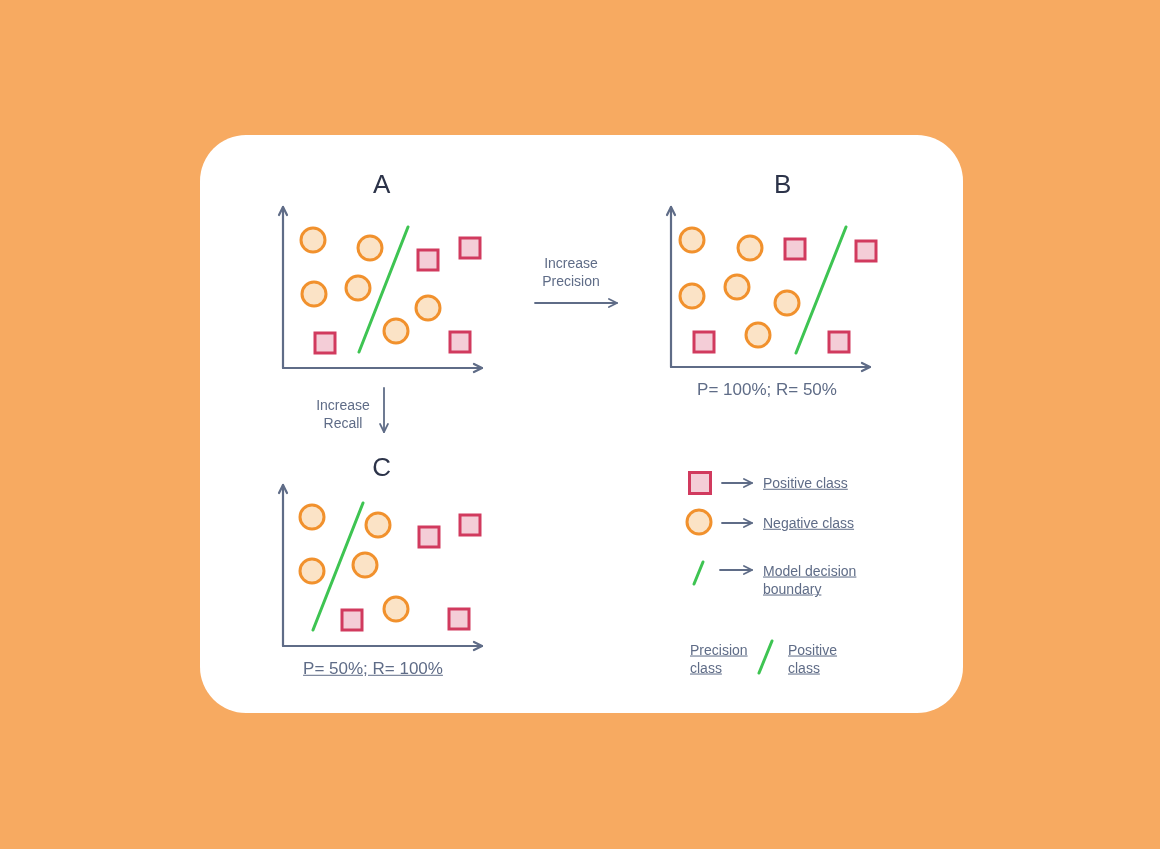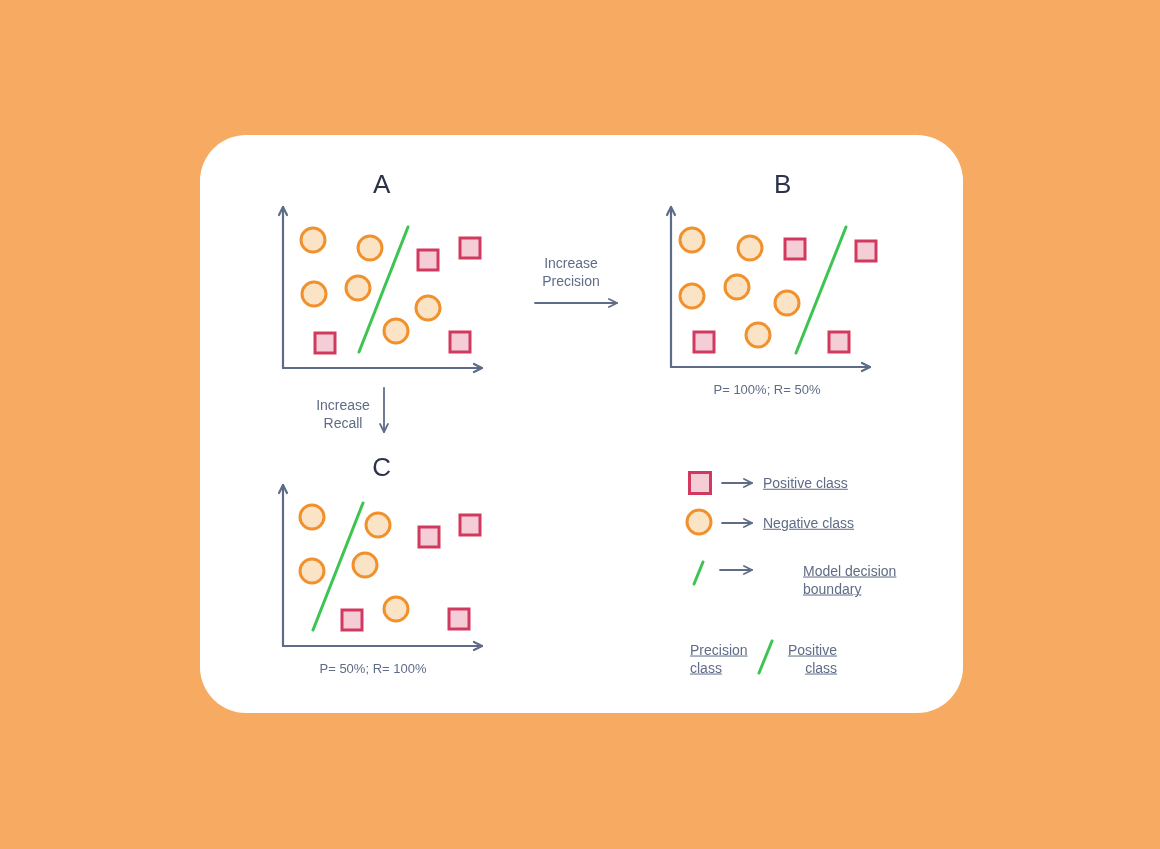--- a/index.html
+++ b/index.html
@@ -18,21 +18,21 @@
   .label{
     position:absolute;color:var(--text,#5f6c87);
     font-size:14px;line-height:1.32;white-space:pre-line;
   }
   .center{transform:translate(-50%,-50%);text-align:center;}
   .leftmid{transform:translate(0,-50%);text-align:left;text-decoration:underline;}
   .plot-title{
     color:var(--title,#2c3349);font-size:26px;font-weight:500;
     letter-spacing:.5px;
   }
-  .caption{font-size:13px;}
+  .caption{font-size:17px;}
 </style>
 </head>
 <body style="background: rgb(247, 170, 97);">
 
 <div class="stage">
   <div class="card"></div>
 
   <svg class="overlay" viewBox="0 0 1160 849" id="shapes">
       <g>
         <line x1="283" y1="368" x2="482" y2="368" stroke="#5f6c87" stroke-width="2.2" stroke-linecap="round"></line>
@@ -102,28 +102,28 @@
         <polyline points="743.9355275222703,573.9955329626897 752,570 743.9355275222703,566.0044670373103" fill="none" stroke="#5f6c87" stroke-width="1.8" stroke-linecap="round" stroke-linejoin="round"></polyline>
         <line x1="759" y1="673" x2="772" y2="641" stroke="#3ec452" stroke-width="3" stroke-linecap="round"></line>
       </g>
     </svg>
 
   <div class="label center plot-title" id="title-0" style="left: 382px; top: 184px;">A</div>
   <div class="label center plot-title" id="title-1" style="left: 783px; top: 184px;">B</div>
   <div class="label center plot-title" id="title-2" style="left: 382px; top: 467px;">C</div>
 
   <div class="label center caption" id="caption-1" style="left: 767px; top: 390px;">P= 100%; R= 50%</div>
-  <div class="label center caption" id="caption-2" style="left: 373px; top: 669px;">P= 50%; R= 100%</div>
+  <div class="label center caption" id="caption-2" style="left: 373px; top: 669px; text-decoration: underline;">P= 50%; R= 100%</div>
 
   <div class="label center" id="flow-precision" style="left: 571px; top: 272px;">Increase
 Precision</div>
   <div class="label center" id="flow-recall" style="left: 343px; top: 414px;">Increase
 Recall</div>
 
   <div class="label leftmid" id="legend-0" style="left: 763px; top: 483px;">Positive class</div>
   <div class="label leftmid" id="legend-1" style="left: 763px; top: 523px;">Negative class</div>
-  <div class="label leftmid" id="legend-2" style="left: 763px; top: 580px; margin-left: 40px;">Model decision
+  <div class="label leftmid" id="legend-2" style="left: 763px; top: 580px;">Model decision
 boundary</div>
   <div class="label leftmid" id="legend-bneg" style="left: 690px; top: 659px;">Precision
 class</div>
-  <div class="label leftmid" id="legend-bpos" style="left: 788px; top: 659px; text-align: right;">Positive
+  <div class="label leftmid" id="legend-bpos" style="left: 788px; top: 659px;">Positive
 class</div>
 </div>
 
 </body></html>

